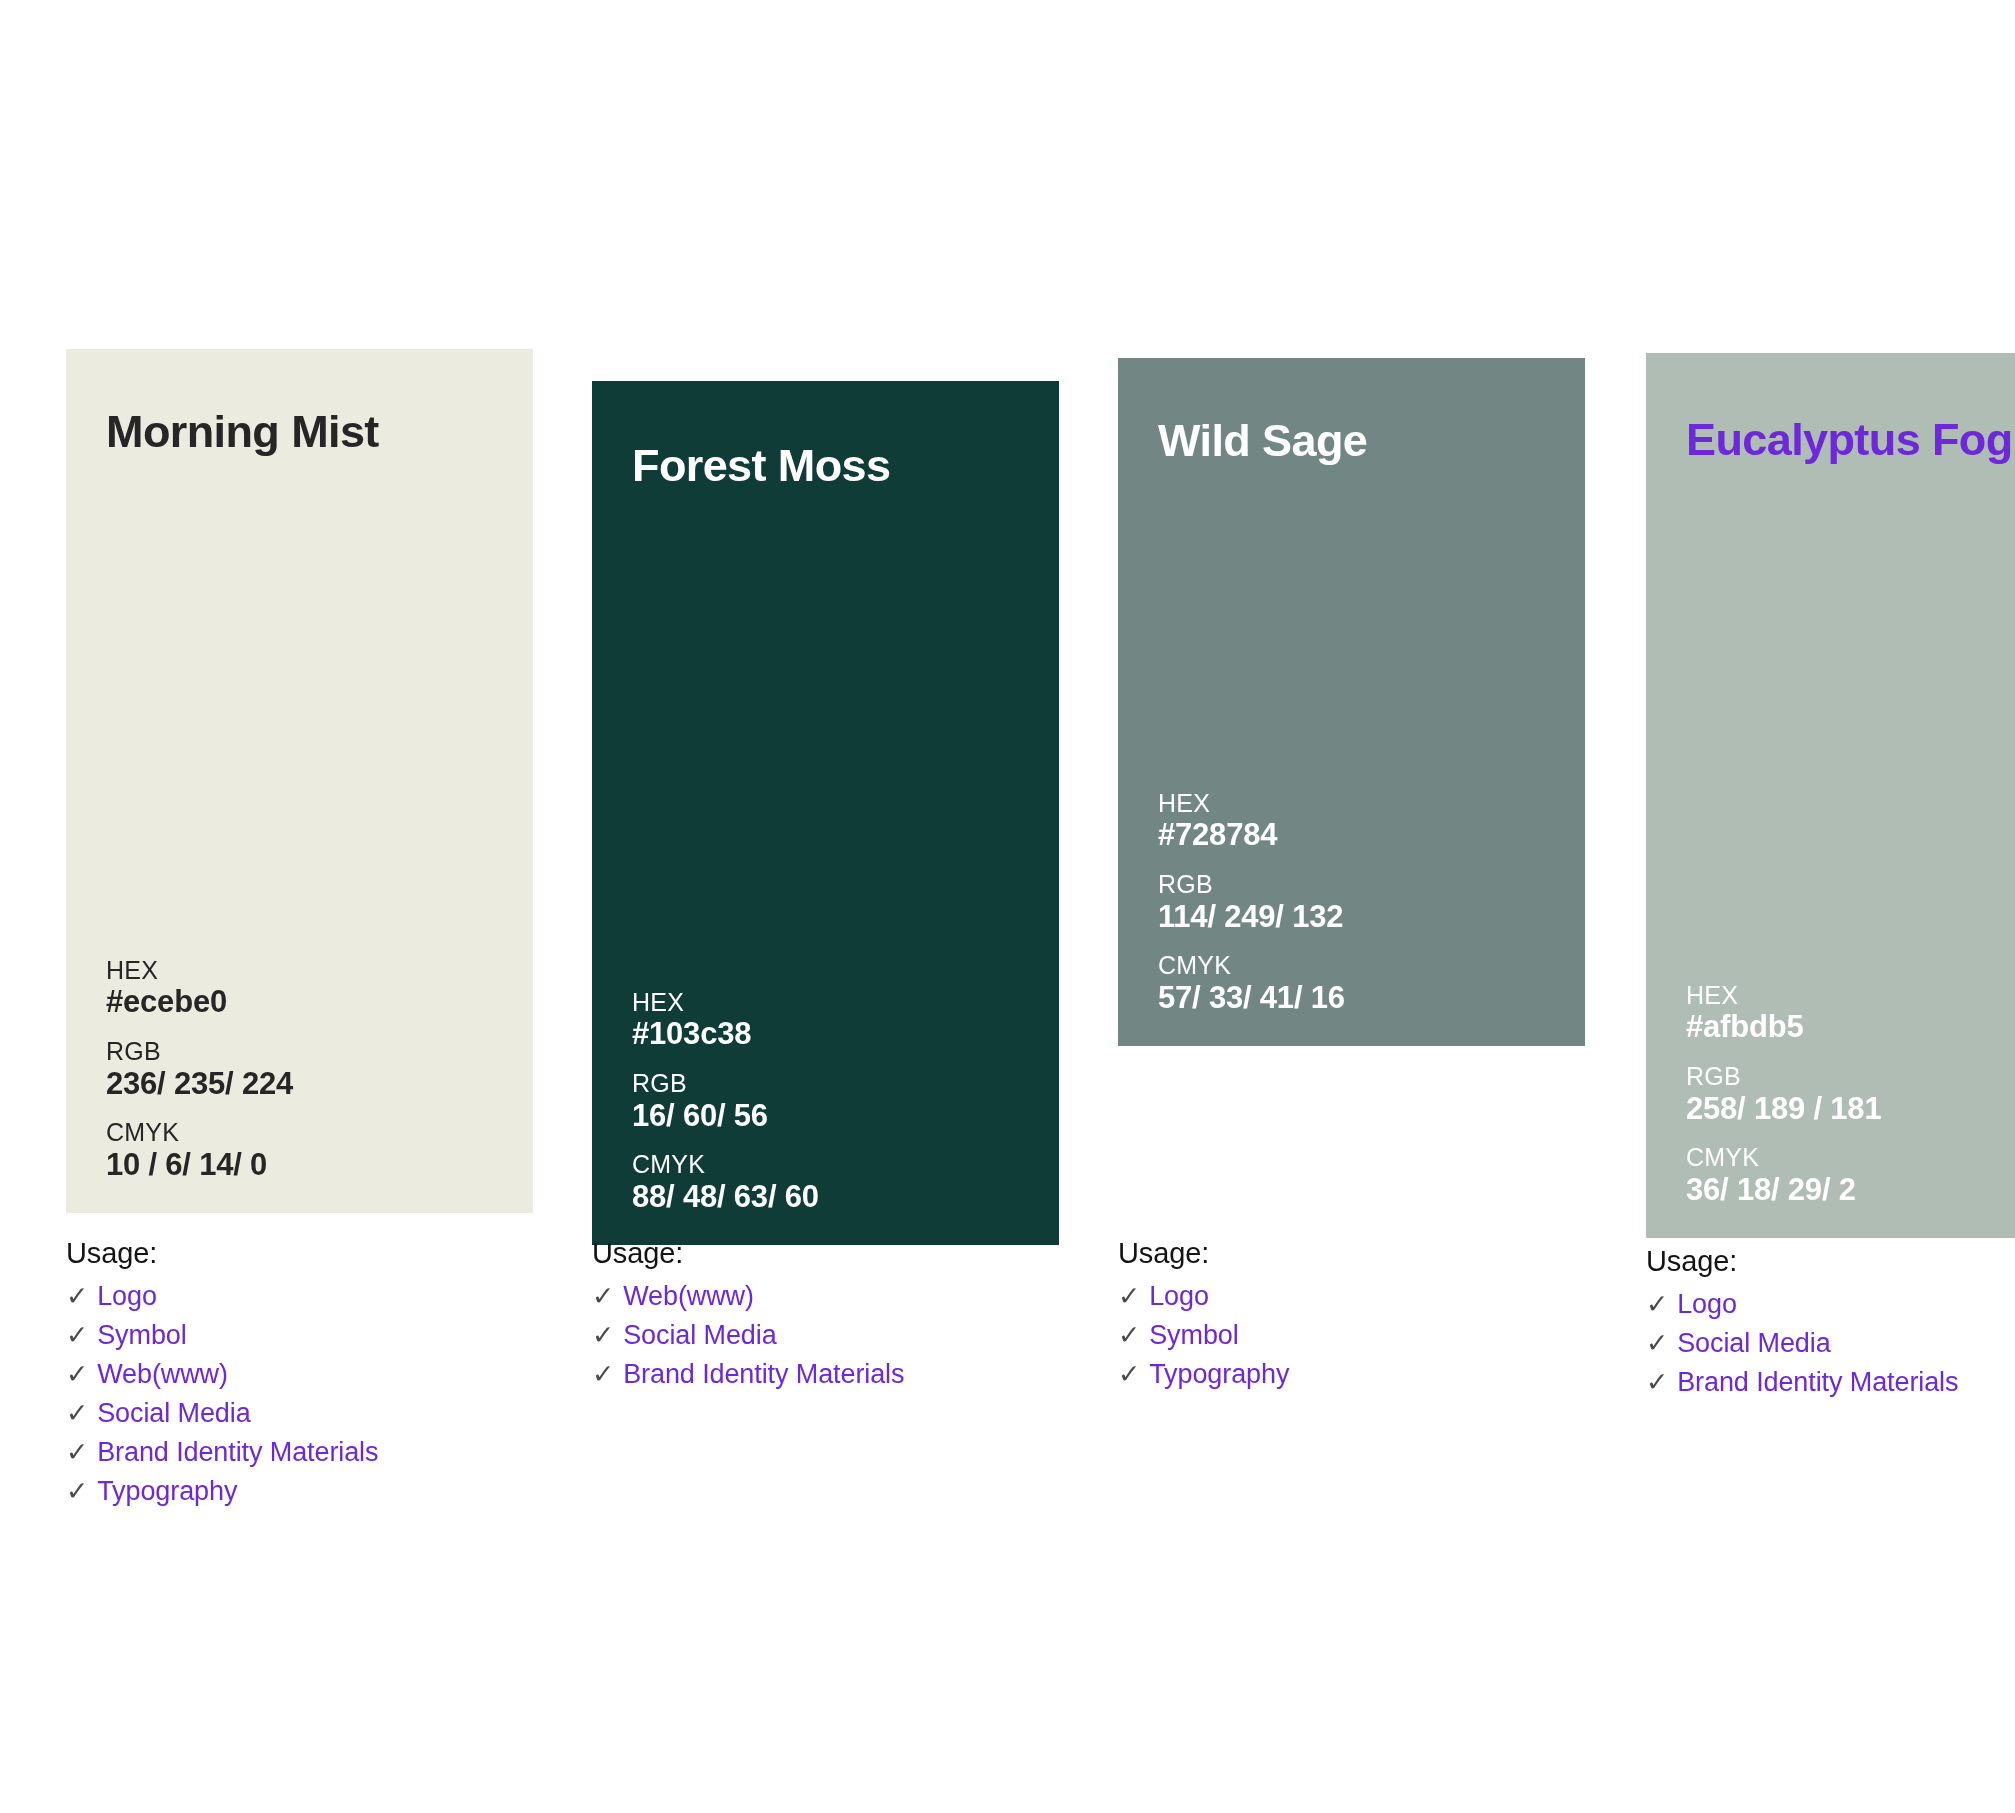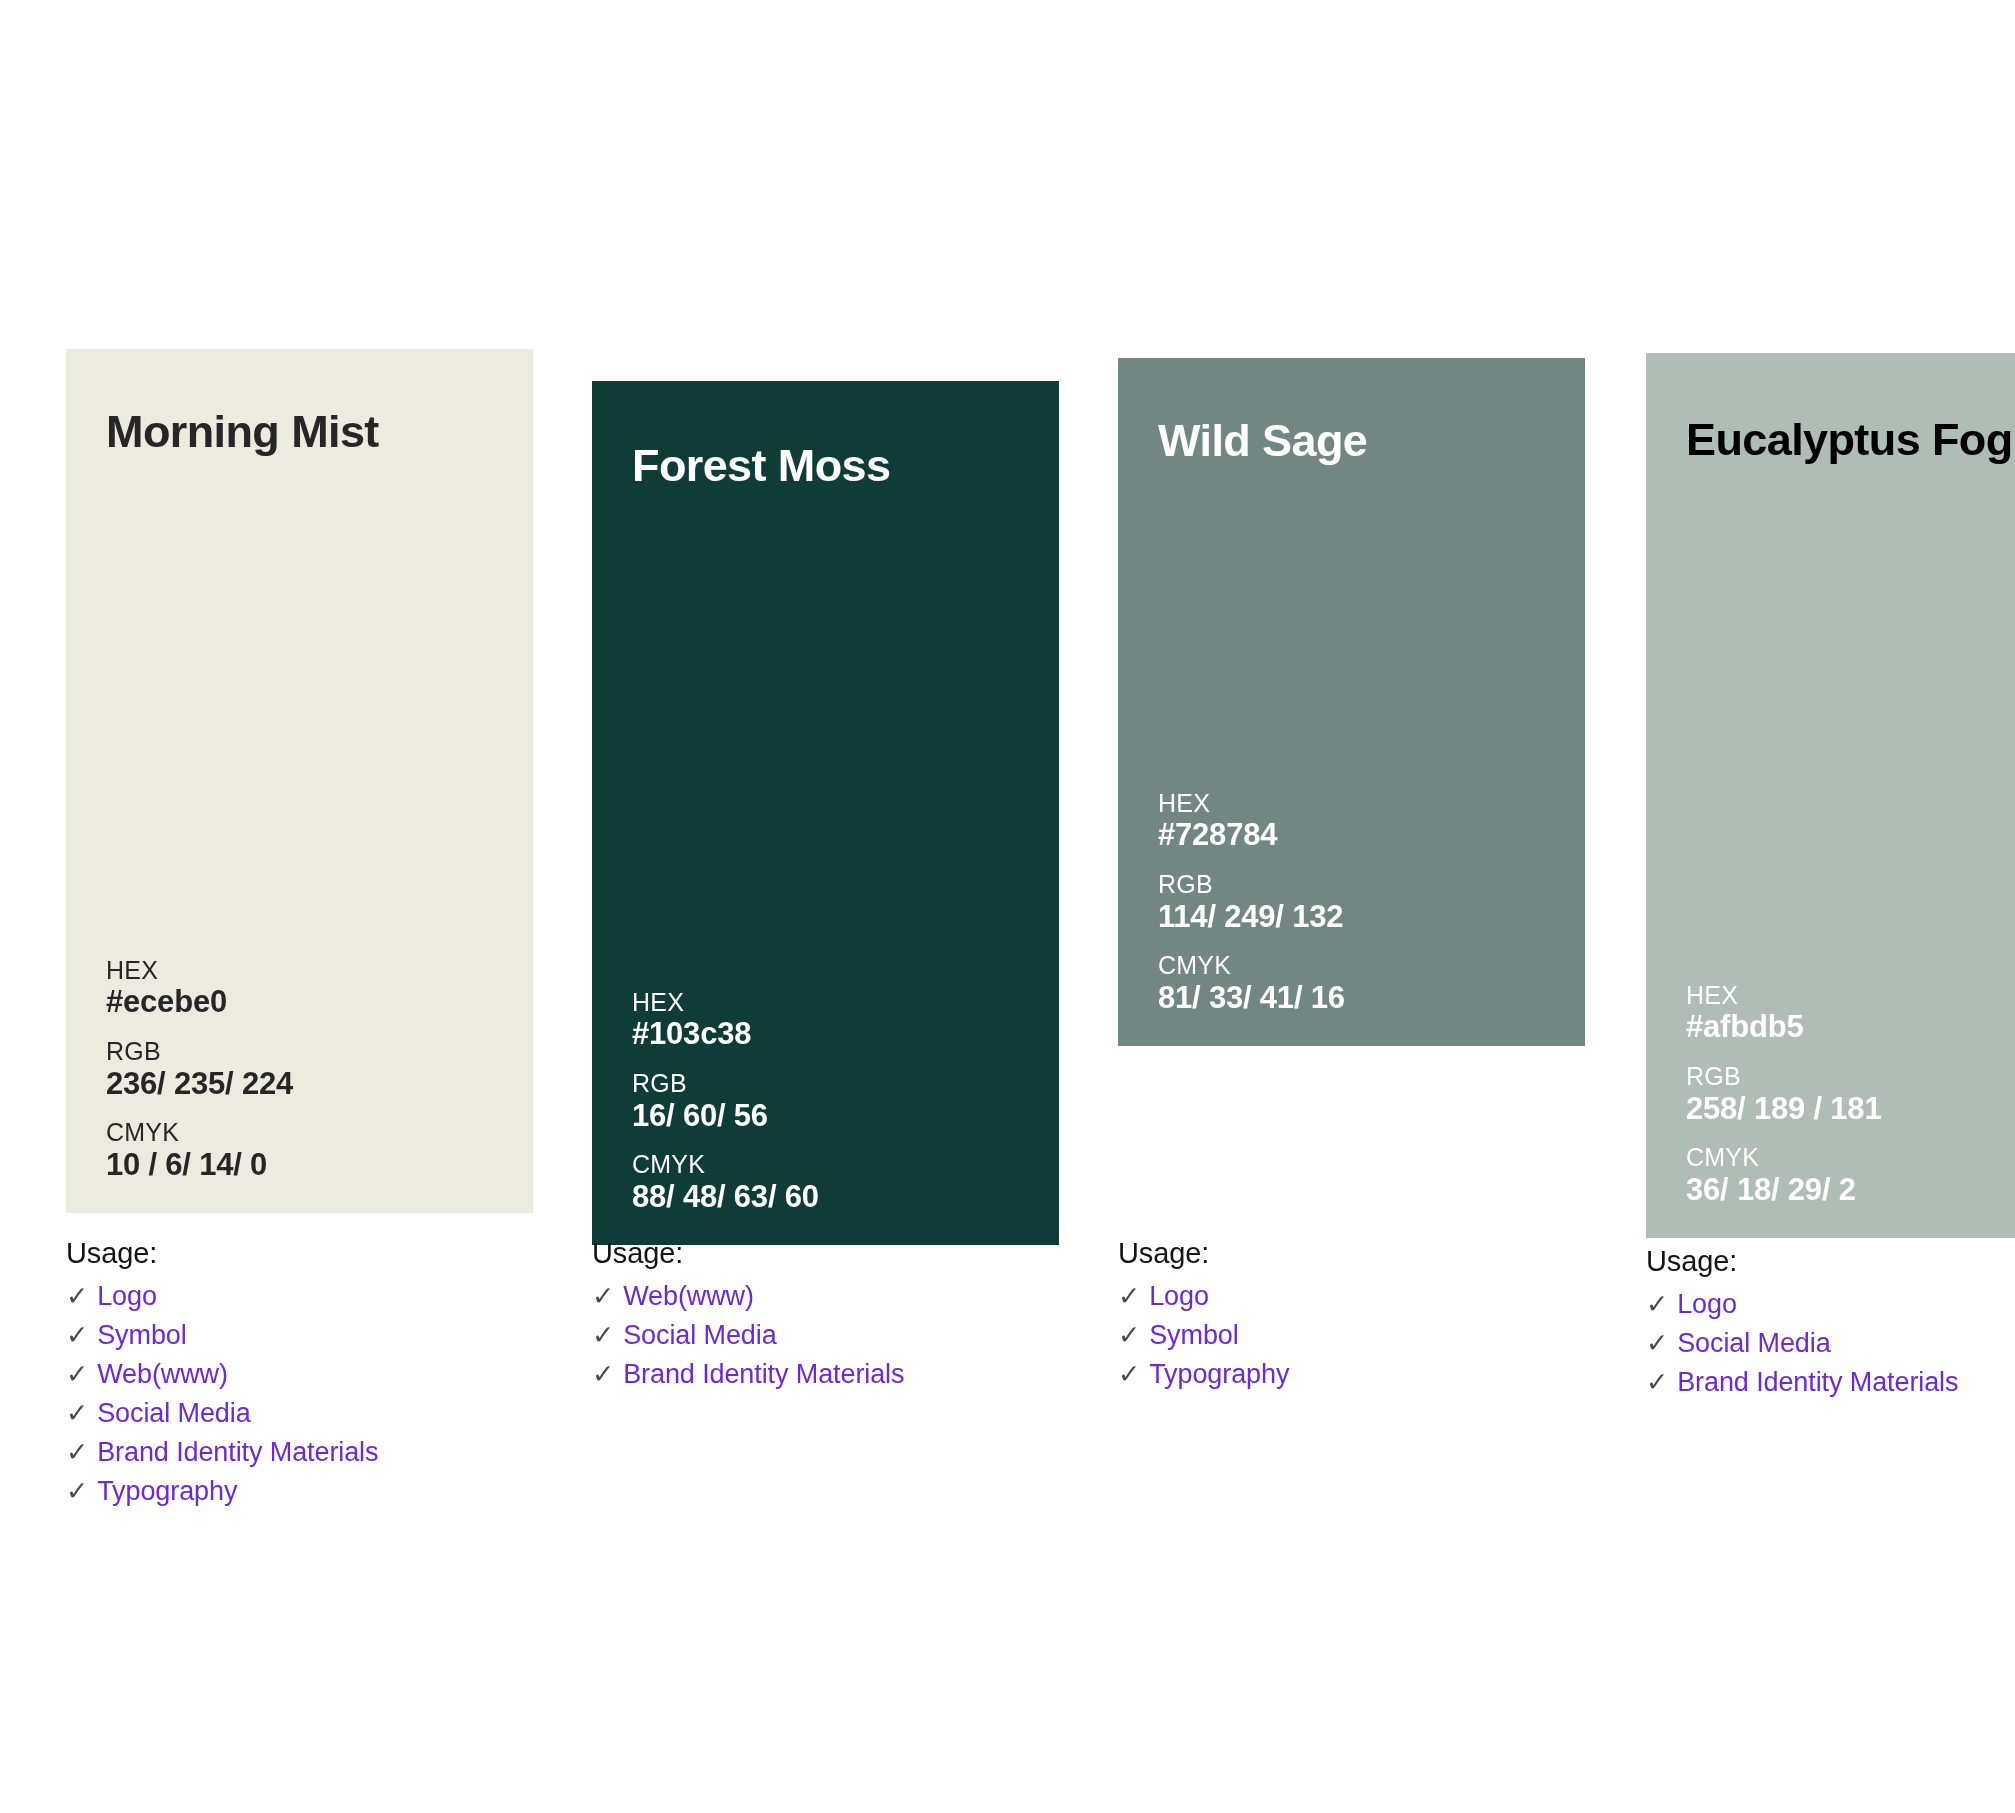--- a/index.html
+++ b/index.html
@@ -182,21 +182,21 @@
           <div class="spec-group">
             <span class="spec-label">HEX</span>
             <span class="spec-value">#728784</span>
           </div>
           <div class="spec-group">
             <span class="spec-label">RGB</span>
             <span class="spec-value">114/ 249/ 132</span>
           </div>
           <div class="spec-group">
             <span class="spec-label">CMYK</span>
-            <span class="spec-value">81/ 33/ 41/ 16</span>
+            <span class="spec-value">57/ 33/ 41/ 16</span>
           </div>
         </div>
       </div>
       <div class="usage" style="top: 1239px;">
         <span class="usage-title">Usage:</span>
         <div class="usage-item">
           <span class="check-icon">✓</span>
           <span class="usage-label">Logo</span>
         </div>
         <div class="usage-item">
@@ -204,21 +204,21 @@
           <span class="usage-label">Symbol</span>
         </div>
         <div class="usage-item">
           <span class="check-icon">✓</span>
           <span class="usage-label">Typography</span>
         </div>
       </div>
     </div>
     <div class="swatch-col" style="left: 1646px; width: 467px;">
       <div class="swatch" style="top: 353px; height: 885px; background: rgb(175, 189, 181);">
-        <div class="swatch-title" style="top: 64px; color: #000000;">Eucalyptus Fog</div>
+        <div class="swatch-title" style="top: 64px; color: #6d28d9;">Eucalyptus Fog</div>
         <div class="specs" style="color: rgb(255, 255, 255);">
           <div class="spec-group">
             <span class="spec-label">HEX</span>
             <span class="spec-value">#afbdb5</span>
           </div>
           <div class="spec-group">
             <span class="spec-label">RGB</span>
             <span class="spec-value">258/ 189 / 181</span>
           </div>
           <div class="spec-group">

